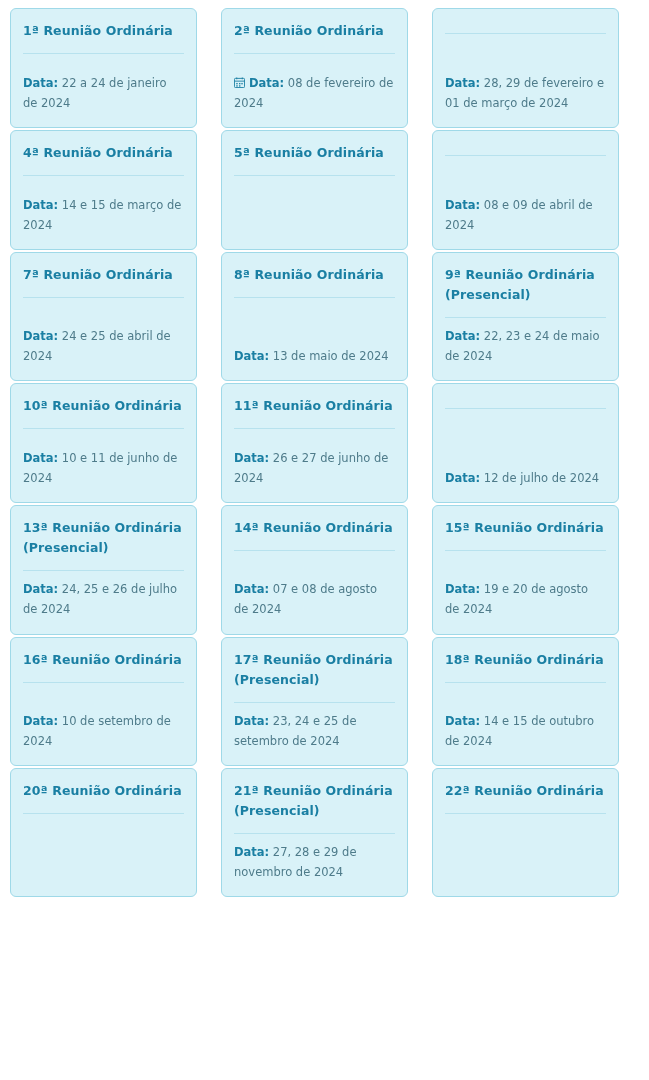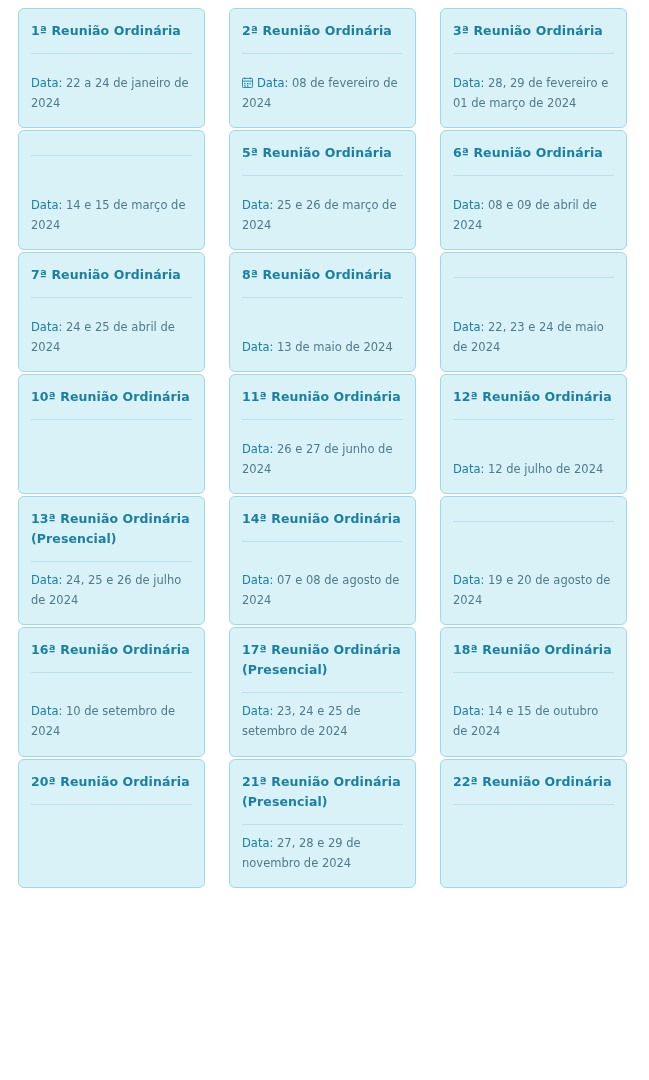--- a/index.html
+++ b/index.html
@@ -13,21 +13,20 @@
     font-family: "DejaVu Sans", "Liberation Sans", sans-serif;
     -webkit-font-smoothing: antialiased;
   }
   .grid {
     display: grid;
     grid-template-columns: repeat(3, 187px);
     column-gap: 24px;
     row-gap: 2px;
     padding: 8px 10px 10px 10px;
     box-sizing: border-box;
-    margin-left: 8px;
   }
   .card {
     background: #d9f2f8;
     border: 1px solid #9fd9e8;
     border-radius: 6px;
     box-sizing: border-box;
     padding: 12px 12px 14px 12px;
     display: flex;
     flex-direction: column;
     min-height: 120px;
@@ -52,21 +51,21 @@
     min-height: 8px;
   }
   .card-data {
     font-size: 11.5px;
     line-height: 1.75;
     color: #4e7b8a;
     margin: 0;
   }
   .card-data .lbl {
     color: #1a7fa3;
-    font-weight: normal;
+    font-weight: bold;
   }
   .cal-icon {
     display: inline-block;
     vertical-align: -1px;
     margin-right: 4px;
   }
   .cal-icon svg { display: block; }
 </style>
 </head>
 <body>
@@ -88,89 +87,89 @@
             <line x1="3" y1="0.5" x2="3" y2="2.5" stroke="#1a7fa3"></line>
             <line x1="9" y1="0.5" x2="9" y2="2.5" stroke="#1a7fa3"></line>
             <rect x="2.5" y="6.5" width="1.5" height="1.5" fill="#1a7fa3"></rect>
             <rect x="5.5" y="6.5" width="1.5" height="1.5" fill="#1a7fa3"></rect>
             <rect x="8" y="6.5" width="1.5" height="1.5" fill="#1a7fa3"></rect>
             <rect x="2.5" y="9" width="1.5" height="1.5" fill="#1a7fa3"></rect>
             <rect x="5.5" y="9" width="1.5" height="1.5" fill="#1a7fa3"></rect>
           </svg></span><span class="lbl">Data:</span> <span>08 de fevereiro de 2024</span></p>
     </div>
     <div class="card">
-      <h3 class="card-title">3ª Reunião Ordinária</h3>
       <hr class="card-sep">
       <div class="spacer"></div>
       <p class="card-data"><span class="lbl">Data:</span> <span>28, 29 de fevereiro e 01 de março de 2024</span></p>
     </div>
     <div class="card">
+      <h3 class="card-title">4ª Reunião Ordinária</h3>
       <hr class="card-sep">
       <div class="spacer"></div>
       <p class="card-data"><span class="lbl">Data:</span> <span>14 e 15 de março de 2024</span></p>
     </div>
     <div class="card">
       <h3 class="card-title">5ª Reunião Ordinária</h3>
       <hr class="card-sep">
       <div class="spacer"></div>
-      <p class="card-data"><span class="lbl">Data:</span> <span>25 e 26 de março de 2024</span></p>
-    </div>
-    <div class="card">
-      <h3 class="card-title">6ª Reunião Ordinária</h3>
+    </div>
+    <div class="card">
       <hr class="card-sep">
       <div class="spacer"></div>
       <p class="card-data"><span class="lbl">Data:</span> <span>08 e 09 de abril de 2024</span></p>
     </div>
     <div class="card">
       <h3 class="card-title">7ª Reunião Ordinária</h3>
       <hr class="card-sep">
       <div class="spacer"></div>
       <p class="card-data"><span class="lbl">Data:</span> <span>24 e 25 de abril de 2024</span></p>
     </div>
     <div class="card">
       <h3 class="card-title">8ª Reunião Ordinária</h3>
       <hr class="card-sep">
       <div class="spacer"></div>
       <p class="card-data"><span class="lbl">Data:</span> <span>13 de maio de 2024</span></p>
     </div>
     <div class="card">
+      <h3 class="card-title">9ª Reunião Ordinária (Presencial)</h3>
       <hr class="card-sep">
       <div class="spacer"></div>
       <p class="card-data"><span class="lbl">Data:</span> <span>22, 23 e 24 de maio de 2024</span></p>
     </div>
     <div class="card">
       <h3 class="card-title">10ª Reunião Ordinária</h3>
       <hr class="card-sep">
       <div class="spacer"></div>
+      <p class="card-data"><span class="lbl">Data:</span> <span>10 e 11 de junho de 2024</span></p>
     </div>
     <div class="card">
       <h3 class="card-title">11ª Reunião Ordinária</h3>
       <hr class="card-sep">
       <div class="spacer"></div>
       <p class="card-data"><span class="lbl">Data:</span> <span>26 e 27 de junho de 2024</span></p>
     </div>
     <div class="card">
-      <h3 class="card-title">12ª Reunião Ordinária</h3>
       <hr class="card-sep">
       <div class="spacer"></div>
       <p class="card-data"><span class="lbl">Data:</span> <span>12 de julho de 2024</span></p>
     </div>
     <div class="card">
       <h3 class="card-title">13ª Reunião Ordinária (Presencial)</h3>
       <hr class="card-sep">
       <div class="spacer"></div>
       <p class="card-data"><span class="lbl">Data:</span> <span>24, 25 e 26 de julho de 2024</span></p>
     </div>
     <div class="card">
       <h3 class="card-title">14ª Reunião Ordinária</h3>
       <hr class="card-sep">
       <div class="spacer"></div>
       <p class="card-data"><span class="lbl">Data:</span> <span>07 e 08 de agosto de 2024</span></p>
     </div>
     <div class="card">
+      <h3 class="card-title">15ª Reunião Ordinária</h3>
       <hr class="card-sep">
       <div class="spacer"></div>
       <p class="card-data"><span class="lbl">Data:</span> <span>19 e 20 de agosto de 2024</span></p>
     </div>
     <div class="card">
       <h3 class="card-title">16ª Reunião Ordinária</h3>
       <hr class="card-sep">
       <div class="spacer"></div>
       <p class="card-data"><span class="lbl">Data:</span> <span>10 de setembro de 2024</span></p>
     </div>

